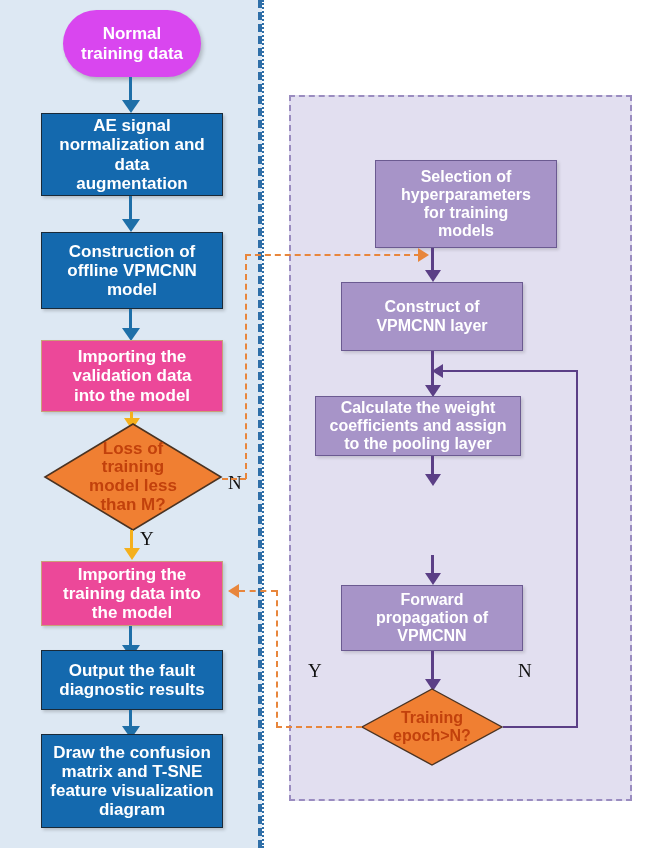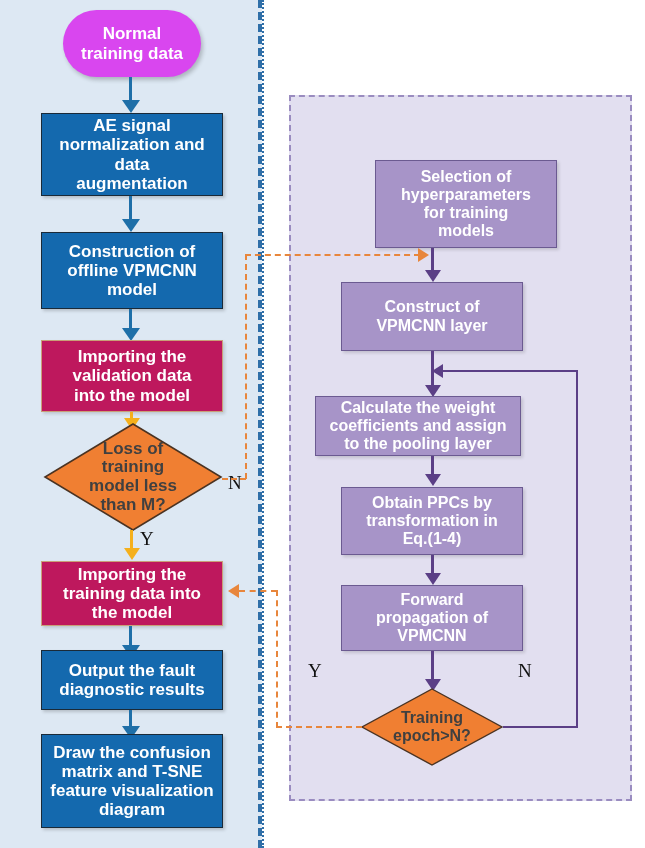--- a/index.html
+++ b/index.html
@@ -74,21 +74,21 @@
     box-shadow: 2px 2px 3px rgba(0,0,0,0.18);
   }
   .node.blue-round {
     background: #d946ef;
     border: none;
     border-radius: 34px;
     font-size: 17px;
     box-shadow: 2px 3px 4px rgba(0,0,0,0.22);
   }
   .node.peach {
-    background: #be185d;
+    background: #ec4899;
     border: 1px solid #c9a078;
     color: #ffffff;
     font-size: 17px;
     box-shadow: 2px 2px 3px rgba(0,0,0,0.14);
   }
   .node.purple {
     background: #a794c8;
     border: 1px solid #6b5a91;
     font-size: 16px;
     box-shadow: 2px 2px 3px rgba(0,0,0,0.14);
@@ -104,21 +104,21 @@
     width: 100%; height: 100%;
   }
   .diamond-label {
     position: absolute;
     left: 0; top: 0;
     width: 100%; height: 100%;
     display: flex;
     align-items: center;
     justify-content: center;
     text-align: center;
-    color: #404040;
+    color: #c2410c;
     font-weight: bold;
     white-space: pre-line;
     line-height: 1.1;
   }
 
   
   .vline {
     position: absolute;
     background: #1e6fa8;
   }
@@ -272,23 +272,20 @@
   <div class="vline purple" style="left:431px; top:351px; width:3px; height:38px;"></div>
   <div class="arrowhead arrow-down-purple" style="left:425px; top:385px;"></div>
 
   <div class="node purple" style="left:315px; top:396px; width:206px; height:60px;">Calculate the weight
 coefficients and assign
 to the pooling layer</div>
 
   <div class="vline purple" style="left:431px; top:456px; width:3px; height:23px;"></div>
   <div class="arrowhead arrow-down-purple" style="left:425px; top:474px;"></div>
 
-  <div class="node purple" style="left:341px; top:487px; width:182px; height:68px;">Obtain PPCs by
-transformation in
-Eq.(1-4)</div>
 
   <div class="vline purple" style="left:431px; top:555px; width:3px; height:23px;"></div>
   <div class="arrowhead arrow-down-purple" style="left:425px; top:573px;"></div>
 
   <div class="node purple" style="left:341px; top:585px; width:182px; height:66px;">Forward
 propagation of
 VPMCNN</div>
 
   <div class="vline purple" style="left:431px; top:651px; width:3px; height:33px;"></div>
   <div class="arrowhead arrow-down-purple" style="left:425px; top:679px;"></div>

